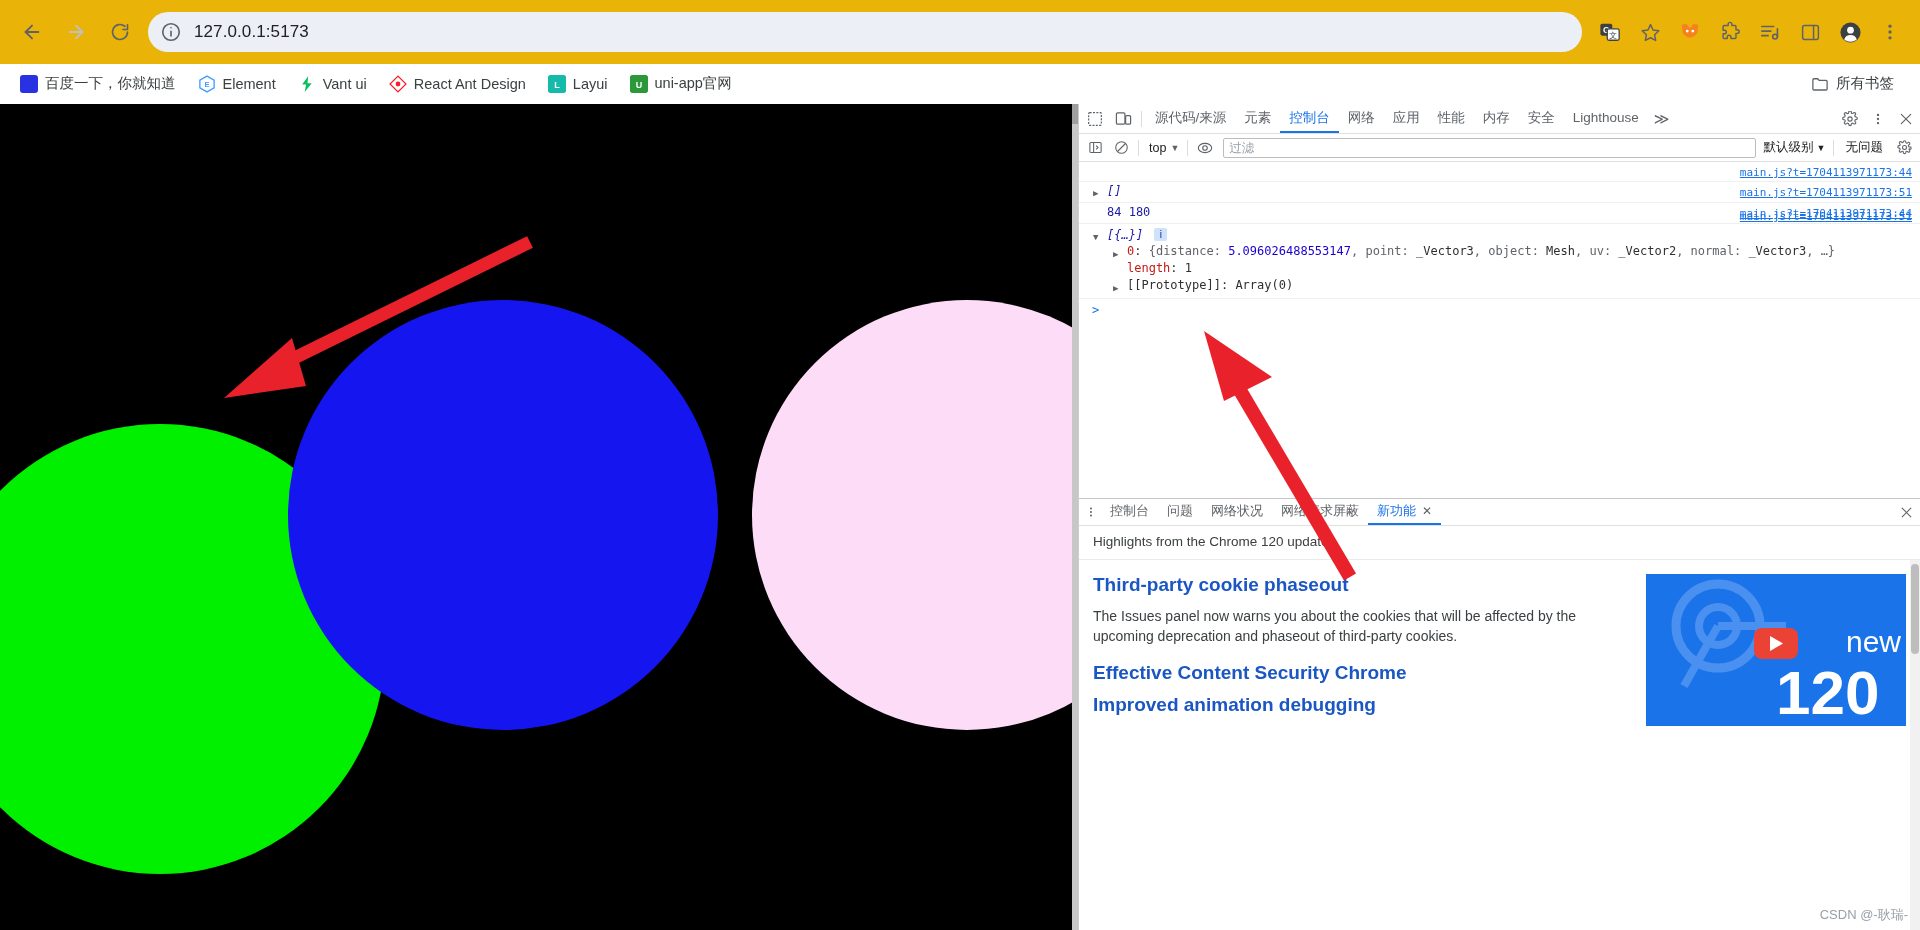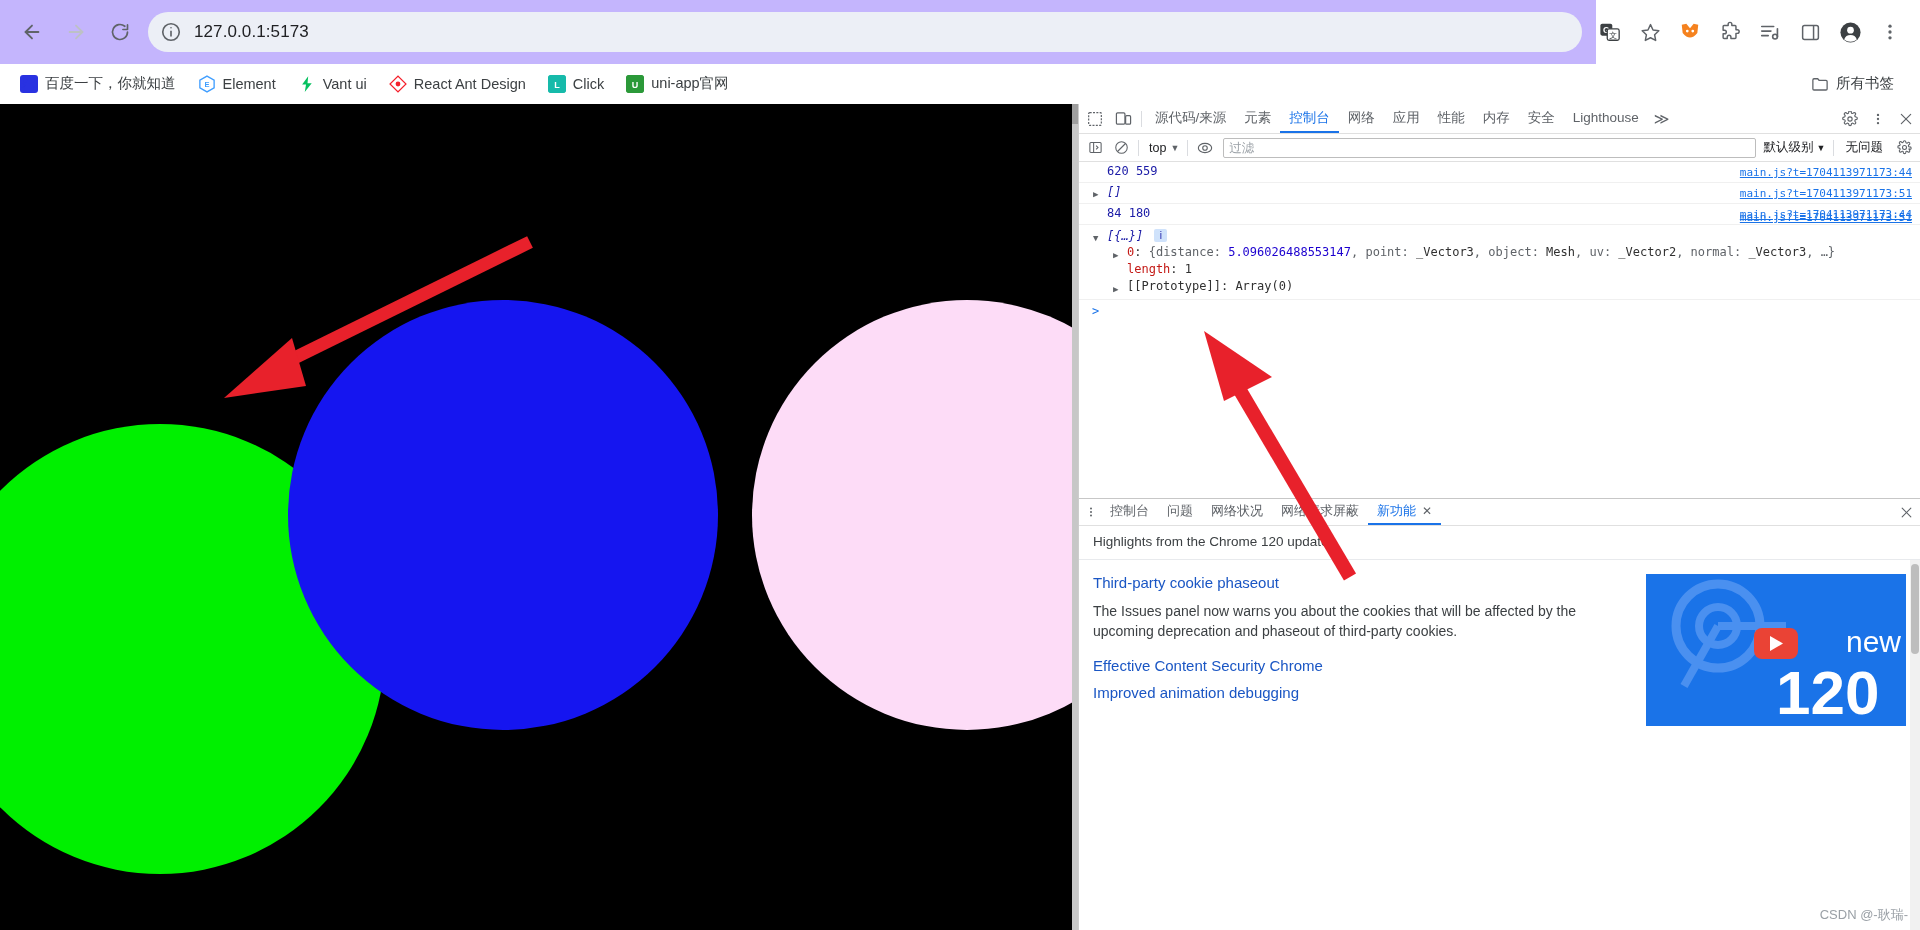--- a/index.html
+++ b/index.html
@@ -6,22 +6,22 @@
   html, body {
     width: 1920px; height: 930px;
     overflow: hidden;
     font-family: "Liberation Sans", sans-serif;
     background: #fff;
   }
   #root { position: relative; width: 1920px; height: 930px; }
 
   
   .browser-top {
-    position: absolute; top: 0; left: 0; width: 1596px; height: 64px;
-    background: #c4b5fd;
+    position: absolute; top: 0; left: 0; width: 1920px; height: 64px;
+    background: #eab308;
   }
   .nav-row {
     position: absolute; top: 0; left: 0; width: 1920px; height: 64px;
     display: flex; align-items: center; padding: 0 10px;
   }
   .nav-btn {
     width: 44px; height: 44px; border-radius: 50%;
     display: flex; align-items: center; justify-content: center;
     flex: 0 0 auto; cursor: pointer;
   }
@@ -205,21 +205,21 @@
     flex: 0 0 auto;
   }
   .wn-sub {
     font-size: 13.5px; color: #3c4043; padding: 8px 12px 10px 14px;
     border-bottom: 1px solid #e8eaed; flex: 0 0 auto;
   }
   .wn-body { flex: 1 1 auto; overflow: hidden; position: relative; padding: 14px 0 0 0; }
   .wn-row { display: flex; padding: 0 14px; }
   .wn-col { flex: 1 1 auto; min-width: 0; padding-right: 18px; }
   .wn-h {
-    font-size: 15px; font-weight: normal; color: #1a56c4; margin-bottom: 10px;
+    font-size: 19px; font-weight: bold; color: #1a56c4; margin-bottom: 10px;
     cursor: pointer;
   }
   .wn-p { font-size: 14px; color: #3c4043; line-height: 20px; margin-bottom: 16px; }
   .wn-thumb {
     width: 260px; height: 152px; flex: 0 0 auto; position: relative;
     background: #b91c1c; overflow: hidden;
   }
   .wn-scrollbar {
     position: absolute; right: 0; top: 0; width: 10px; height: 100%;
     background: #f1f1f1;
@@ -371,21 +371,21 @@
       </span>
       <span class="bm-label">React Ant Design</span>
     </div>
     <div class="bm">
       <span class="bm-ico" style="background:#16baaa;">
         <svg width="18" height="18" viewBox="0 0 24 24">
             <rect width="24" height="24" rx="3" fill="#16baaa"></rect>
             <text x="12" y="17" font-size="12" fill="#fff" text-anchor="middle" font-family="Liberation Sans, sans-serif" font-weight="bold">L</text>
           </svg>
       </span>
-      <span class="bm-label">Click</span>
+      <span class="bm-label">Layui</span>
     </div>
     <div class="bm">
       <span class="bm-ico" style="background:#2b9939;">
         <svg width="18" height="18" viewBox="0 0 24 24">
             <rect width="24" height="24" rx="3" fill="#2b9939"></rect>
             <text x="12" y="17" font-size="12" fill="#fff" text-anchor="middle" font-family="Liberation Sans, sans-serif" font-weight="bold">U</text>
           </svg>
       </span>
       <span class="bm-label">uni-app官网</span>
     </div>
@@ -517,21 +517,20 @@
         <svg width="15" height="15" viewBox="0 0 24 24" fill="none" stroke="#5f6368" stroke-width="1.7">
             <circle cx="12" cy="12" r="3.2"></circle>
             <path d="M19.4 14a1.6 1.6 0 0 0 .3 1.8 2 2 0 1 1-2.8 2.8 1.6 1.6 0 0 0-2.8 1.2 2 2 0 1 1-4 0 1.6 1.6 0 0 0-2.8-1.2 2 2 0 1 1-2.8-2.8A1.6 1.6 0 0 0 3.3 13a2 2 0 1 1 0-4 1.6 1.6 0 0 0 1.2-2.8 2 2 0 1 1 2.8-2.8A1.6 1.6 0 0 0 10.1 3.3a2 2 0 1 1 4 0 1.6 1.6 0 0 0 2.8 1.2 2 2 0 1 1 2.8 2.8A1.6 1.6 0 0 0 20.7 11a2 2 0 1 1 0 4z"></path>
           </svg>
       </div>
     </div>
 
     <div class="console-body">
 
       <div class="msg">
-        <span class="msg-text">620 559</span>
         <span class="msg-src">main.js?t=1704113971173:44</span>
       </div>
 
       <div class="msg">
         <span class="disc arr-right"></span>
         <span class="msg-text italic-blue">[]</span>
         <span class="msg-src">main.js?t=1704113971173:51</span>
       </div>
 
       <div class="msg">

